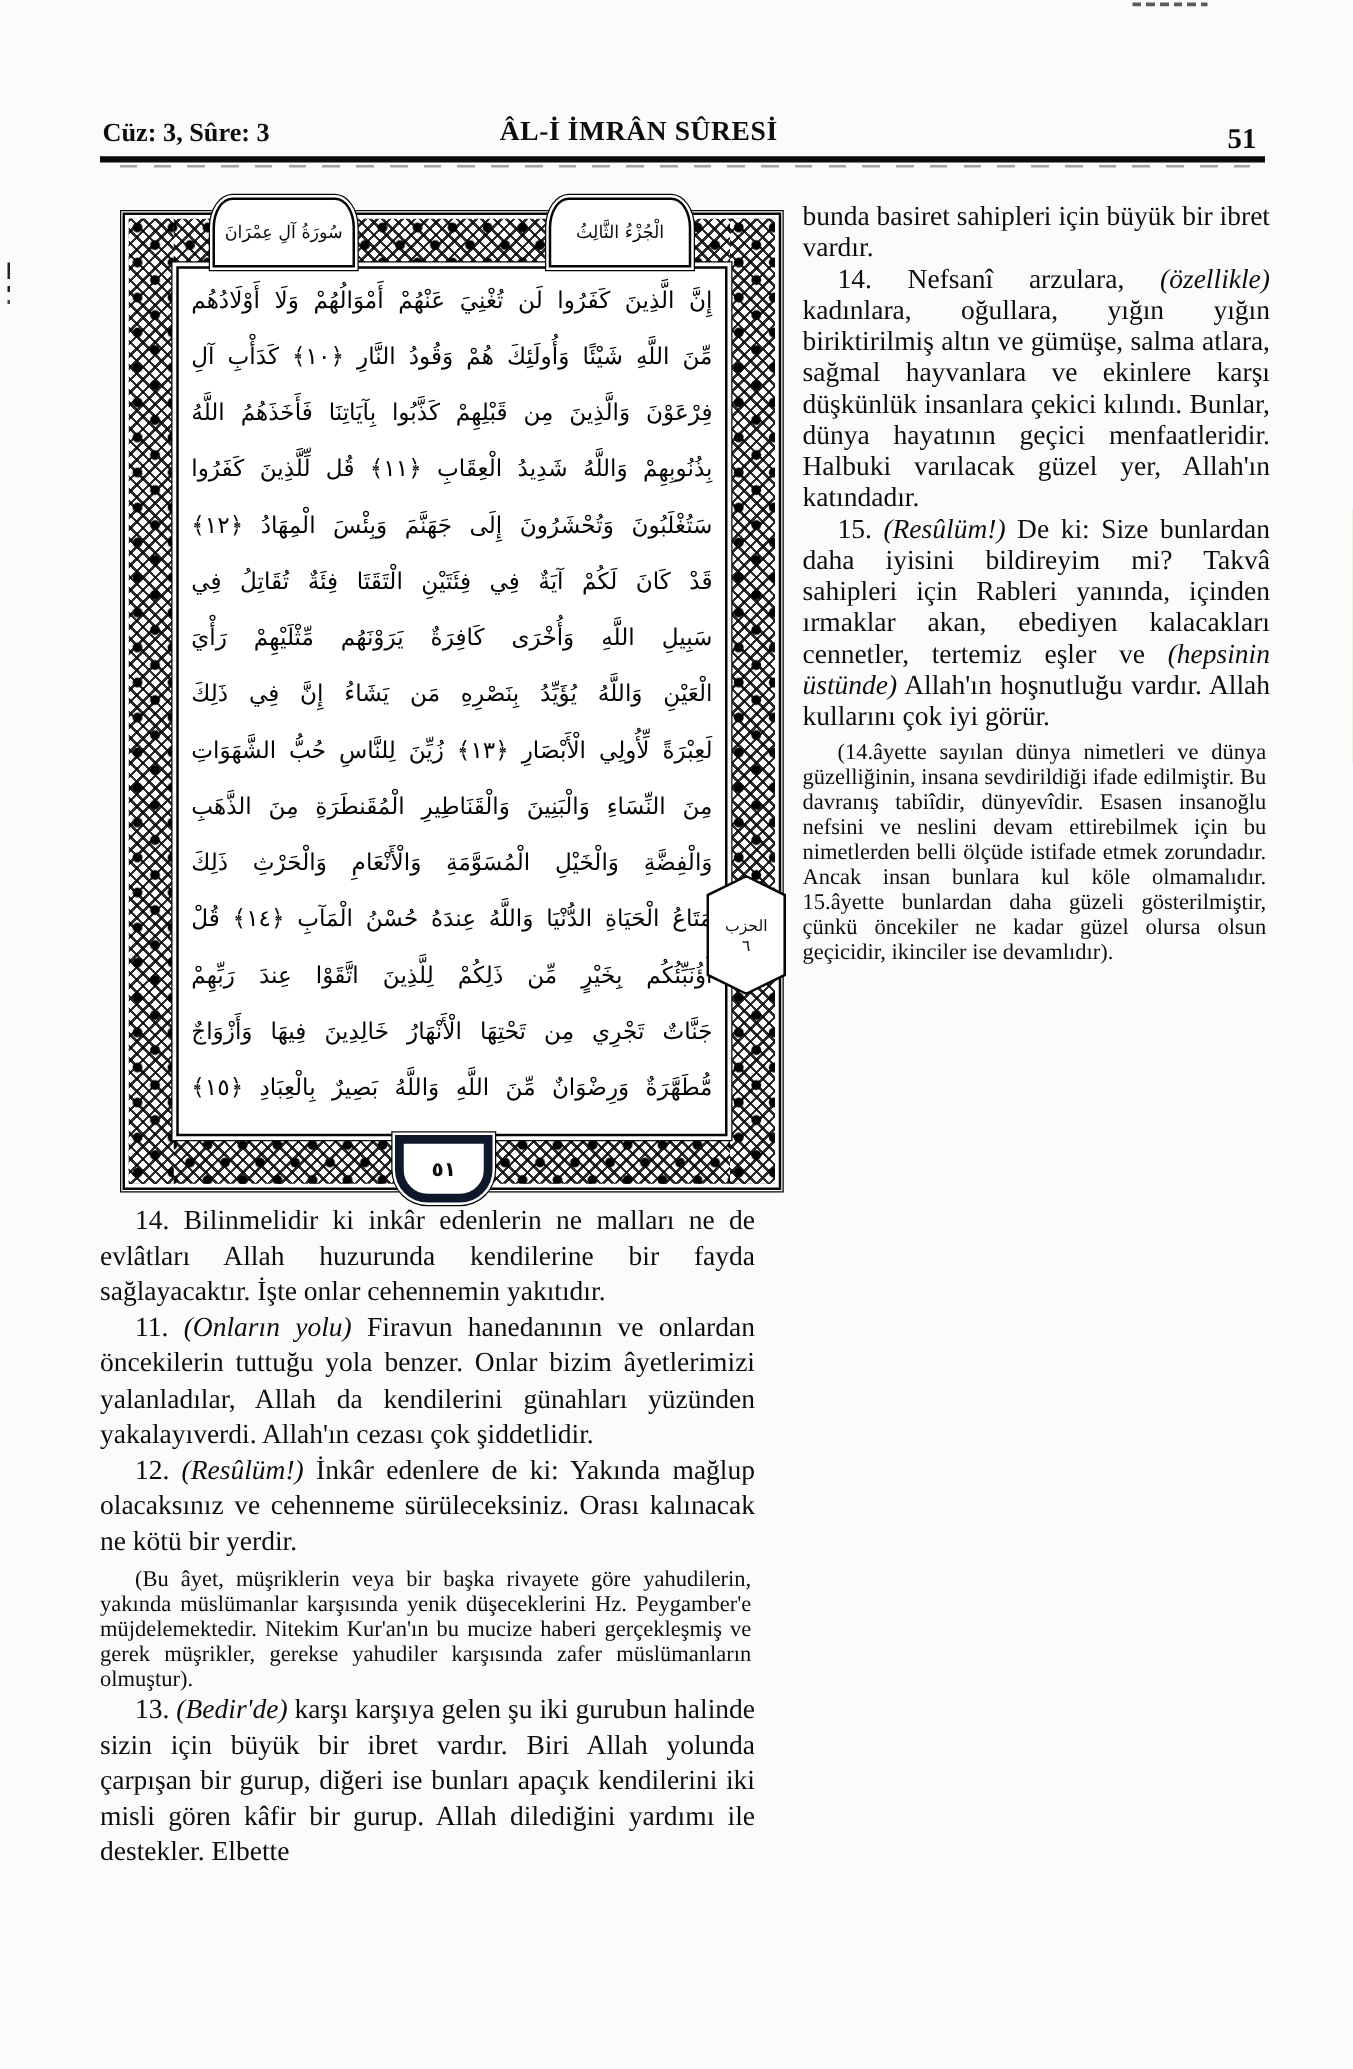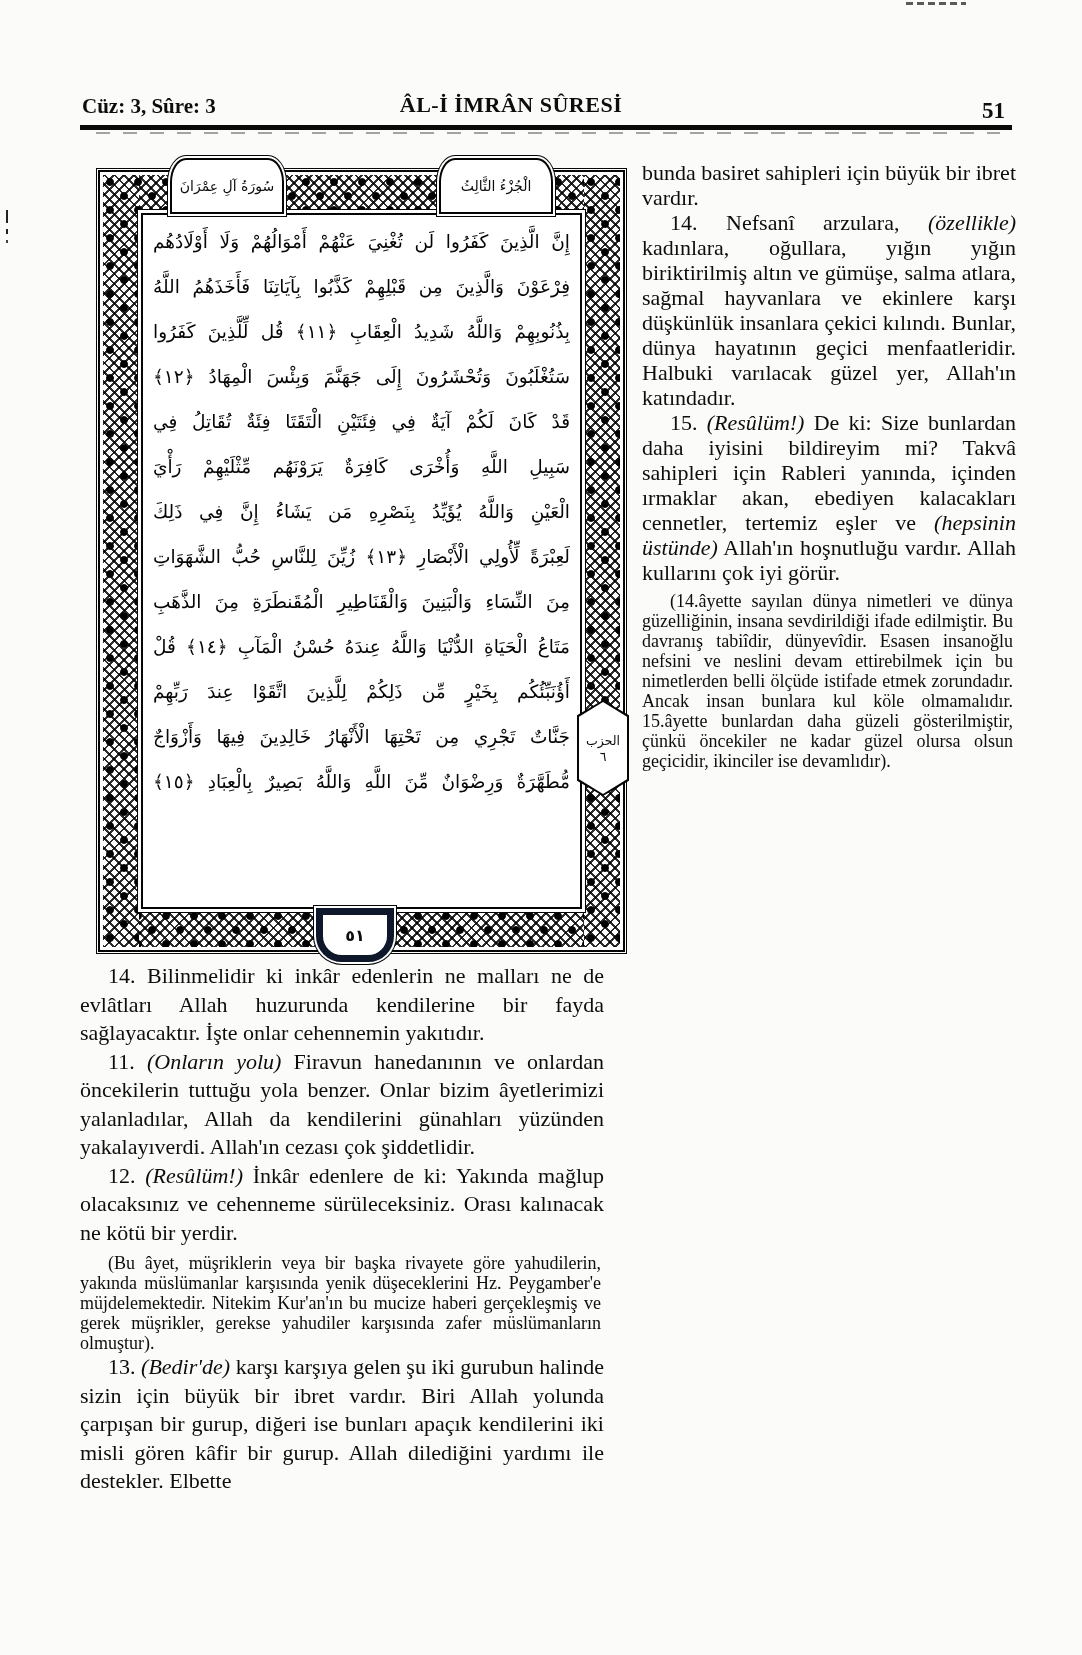--- a/index.html
+++ b/index.html
@@ -32,33 +32,33 @@
         repeating-linear-gradient(45deg,rgba(0,0,0,.82) 0 2px,transparent 2px 7px),
         repeating-linear-gradient(135deg,rgba(0,0,0,.82) 0 2px,transparent 2px 7px);
       background-size:28px 28px,28px 28px,auto,auto;}
   .band-top{left:3px;right:3px;top:3px;height:36px;}
   .band-bottom{left:3px;right:3px;bottom:3px;height:38px;}
   .band-left{left:3px;top:3px;bottom:3px;width:36px;}
   .band-right{right:3px;top:3px;bottom:3px;width:36px;}
 
   .mushaf-inner{position:absolute;inset:41px;border:2px solid #050505;background:#fff;z-index:2;
       box-shadow:0 0 0 3px #fff,0 0 0 4px #050505;padding:4px 10px;direction:rtl;}
-  .qline{height:45px;line-height:45px;font-size:18.5px;font-family:Liberation Sans, sans-serif;
+  .qline{height:45px;line-height:45px;font-size:18.5px;font-family:Liberation Serif, serif;
       direction:rtl;text-align:justify;text-align-last:justify;white-space:nowrap;
       overflow:hidden;color:#050505;}
 
   .cartouche{position:absolute;top:-14px;height:52px;width:110px;background:#fff;z-index:3;
       border:2px solid #050505;border-radius:16px 16px 0 0/24px 24px 0 0;
       box-shadow:0 0 0 2px #fff,0 0 0 3px #050505;
       display:flex;align-items:center;justify-content:center;
       font-family:"DejaVu Sans",sans-serif;font-size:14px;direction:rtl;}
   .cartouche-surah{left:70px;}
   .cartouche-juz{right:70px;}
 
-  .hizb-marker{position:absolute;right:-6px;top:528px;width:52px;height:96px;z-index:3;
+  .hizb-marker{position:absolute;right:-6px;top:528px;width:64px;height:96px;z-index:3;
       background:#050505;clip-path:polygon(50% 0,100% 16%,100% 84%,50% 100%,0 84%,0 16%);}
   .hizb-in{position:absolute;inset:2px;background:#fff;
       clip-path:polygon(50% 0,100% 16%,100% 84%,50% 100%,0 84%,0 16%);
       display:flex;flex-direction:column;align-items:center;justify-content:center;gap:1px;
       font-family:"DejaVu Sans",sans-serif;font-size:12.5px;direction:rtl;}
   .pagenum-cartouche{position:absolute;left:216px;top:736px;width:64px;height:40px;z-index:3;
       background:#fff;border:7px solid #0f172a;border-radius:0 0 26px 26px;
       box-shadow:0 0 0 2px #fff,0 0 0 3px #050505;
       display:flex;align-items:center;justify-content:center;
       font-family:"DejaVu Sans",sans-serif;font-size:16px;font-weight:bold;}
@@ -94,28 +94,30 @@
 
     <div class="cartouche cartouche-surah">
       <span>سُورَةُ آلِ عِمْرَانَ</span>
     </div>
     <div class="cartouche cartouche-juz">
       <span>الْجُزْءُ الثَّالِثُ</span>
     </div>
 
     <div class="mushaf-inner">
       <div class="qline">إِنَّ الَّذِينَ كَفَرُوا لَن تُغْنِيَ عَنْهُمْ أَمْوَالُهُمْ وَلَا أَوْلَادُهُم</div>
+      <div class="qline">مِّنَ اللَّهِ شَيْئًا وَأُولَئِكَ هُمْ وَقُودُ النَّارِ ﴿١٠﴾ كَدَأْبِ آلِ</div>
       <div class="qline">فِرْعَوْنَ وَالَّذِينَ مِن قَبْلِهِمْ كَذَّبُوا بِآيَاتِنَا فَأَخَذَهُمُ اللَّهُ</div>
       <div class="qline">بِذُنُوبِهِمْ وَاللَّهُ شَدِيدُ الْعِقَابِ ﴿١١﴾ قُل لِّلَّذِينَ كَفَرُوا</div>
       <div class="qline">سَتُغْلَبُونَ وَتُحْشَرُونَ إِلَى جَهَنَّمَ وَبِئْسَ الْمِهَادُ ﴿١٢﴾</div>
       <div class="qline">قَدْ كَانَ لَكُمْ آيَةٌ فِي فِئَتَيْنِ الْتَقَتَا فِئَةٌ تُقَاتِلُ فِي</div>
       <div class="qline">سَبِيلِ اللَّهِ وَأُخْرَى كَافِرَةٌ يَرَوْنَهُم مِّثْلَيْهِمْ رَأْيَ</div>
       <div class="qline">الْعَيْنِ وَاللَّهُ يُؤَيِّدُ بِنَصْرِهِ مَن يَشَاءُ إِنَّ فِي ذَلِكَ</div>
       <div class="qline">لَعِبْرَةً لِّأُولِي الْأَبْصَارِ ﴿١٣﴾ زُيِّنَ لِلنَّاسِ حُبُّ الشَّهَوَاتِ</div>
       <div class="qline">مِنَ النِّسَاءِ وَالْبَنِينَ وَالْقَنَاطِيرِ الْمُقَنطَرَةِ مِنَ الذَّهَبِ</div>
+      <div class="qline">وَالْفِضَّةِ وَالْخَيْلِ الْمُسَوَّمَةِ وَالْأَنْعَامِ وَالْحَرْثِ ذَلِكَ</div>
       <div class="qline">مَتَاعُ الْحَيَاةِ الدُّنْيَا وَاللَّهُ عِندَهُ حُسْنُ الْمَآبِ ﴿١٤﴾ قُلْ</div>
       <div class="qline">أَؤُنَبِّئُكُم بِخَيْرٍ مِّن ذَلِكُمْ لِلَّذِينَ اتَّقَوْا عِندَ رَبِّهِمْ</div>
       <div class="qline">جَنَّاتٌ تَجْرِي مِن تَحْتِهَا الْأَنْهَارُ خَالِدِينَ فِيهَا وَأَزْوَاجٌ</div>
       <div class="qline">مُّطَهَّرَةٌ وَرِضْوَانٌ مِّنَ اللَّهِ وَاللَّهُ بَصِيرٌ بِالْعِبَادِ ﴿١٥﴾</div>
     </div>
 
     <div class="hizb-marker">
       <div class="hizb-in">
         <span>الحزب</span>
         <span>٦</span>

